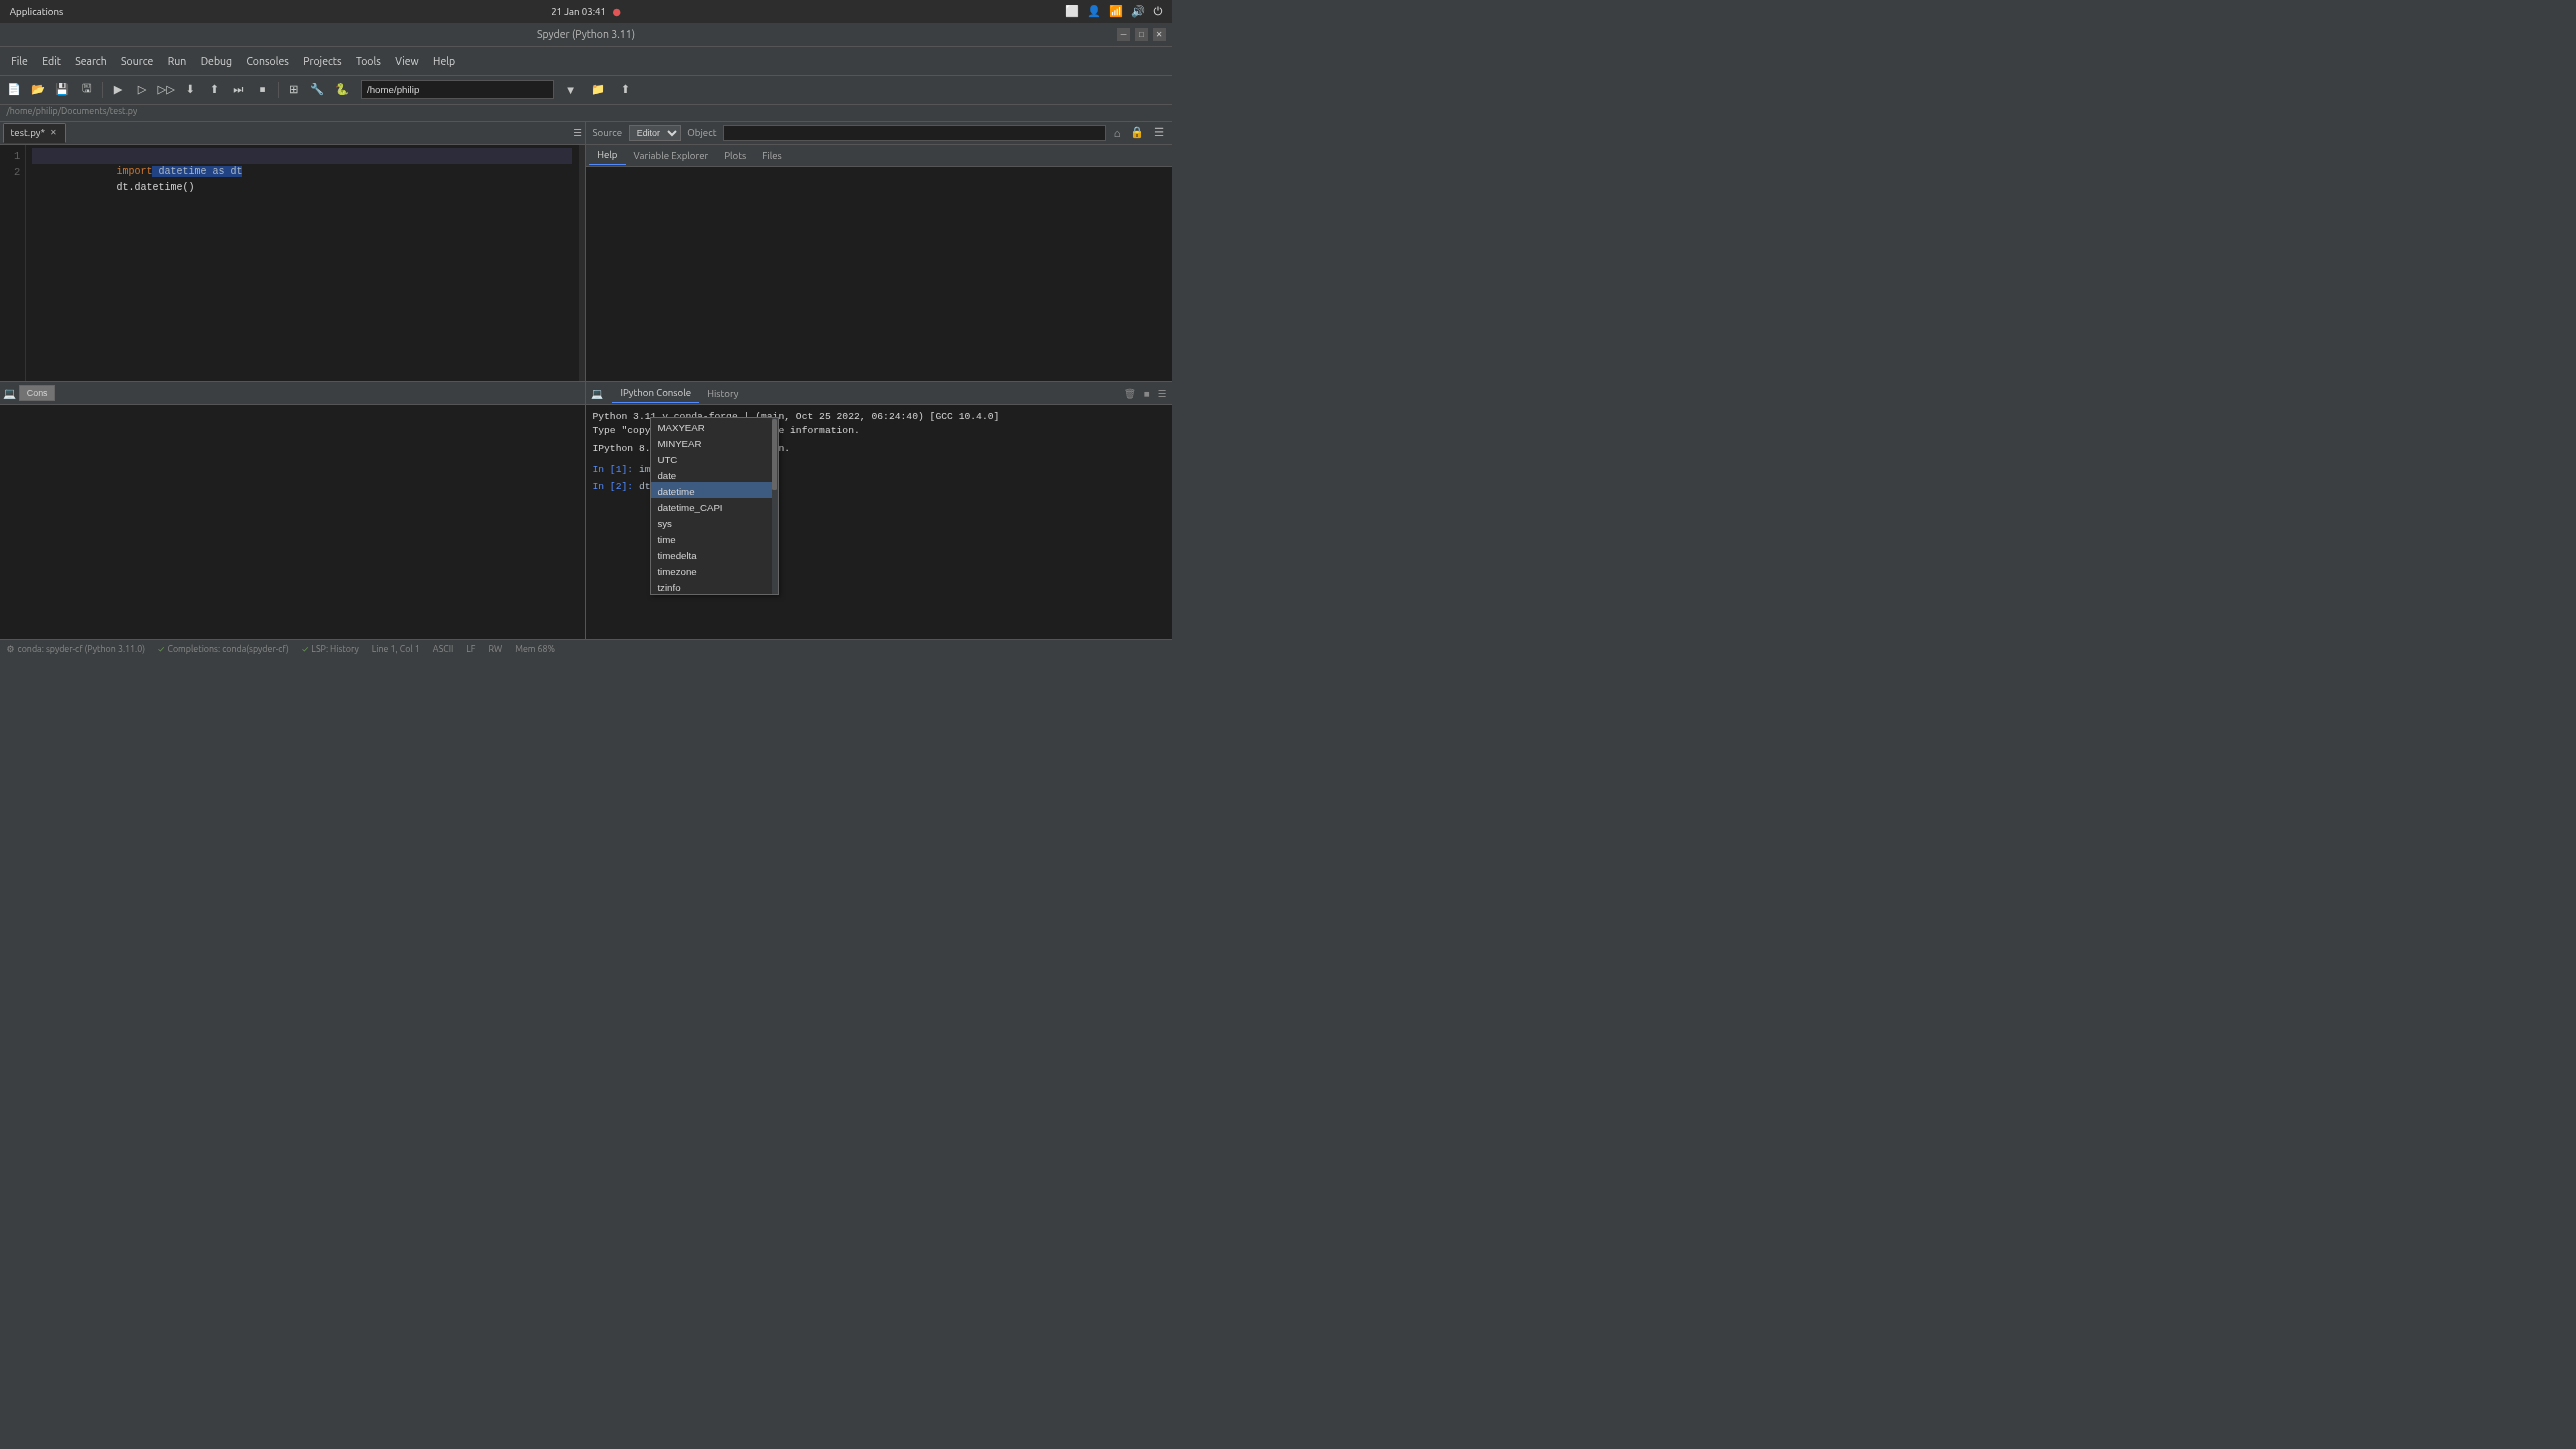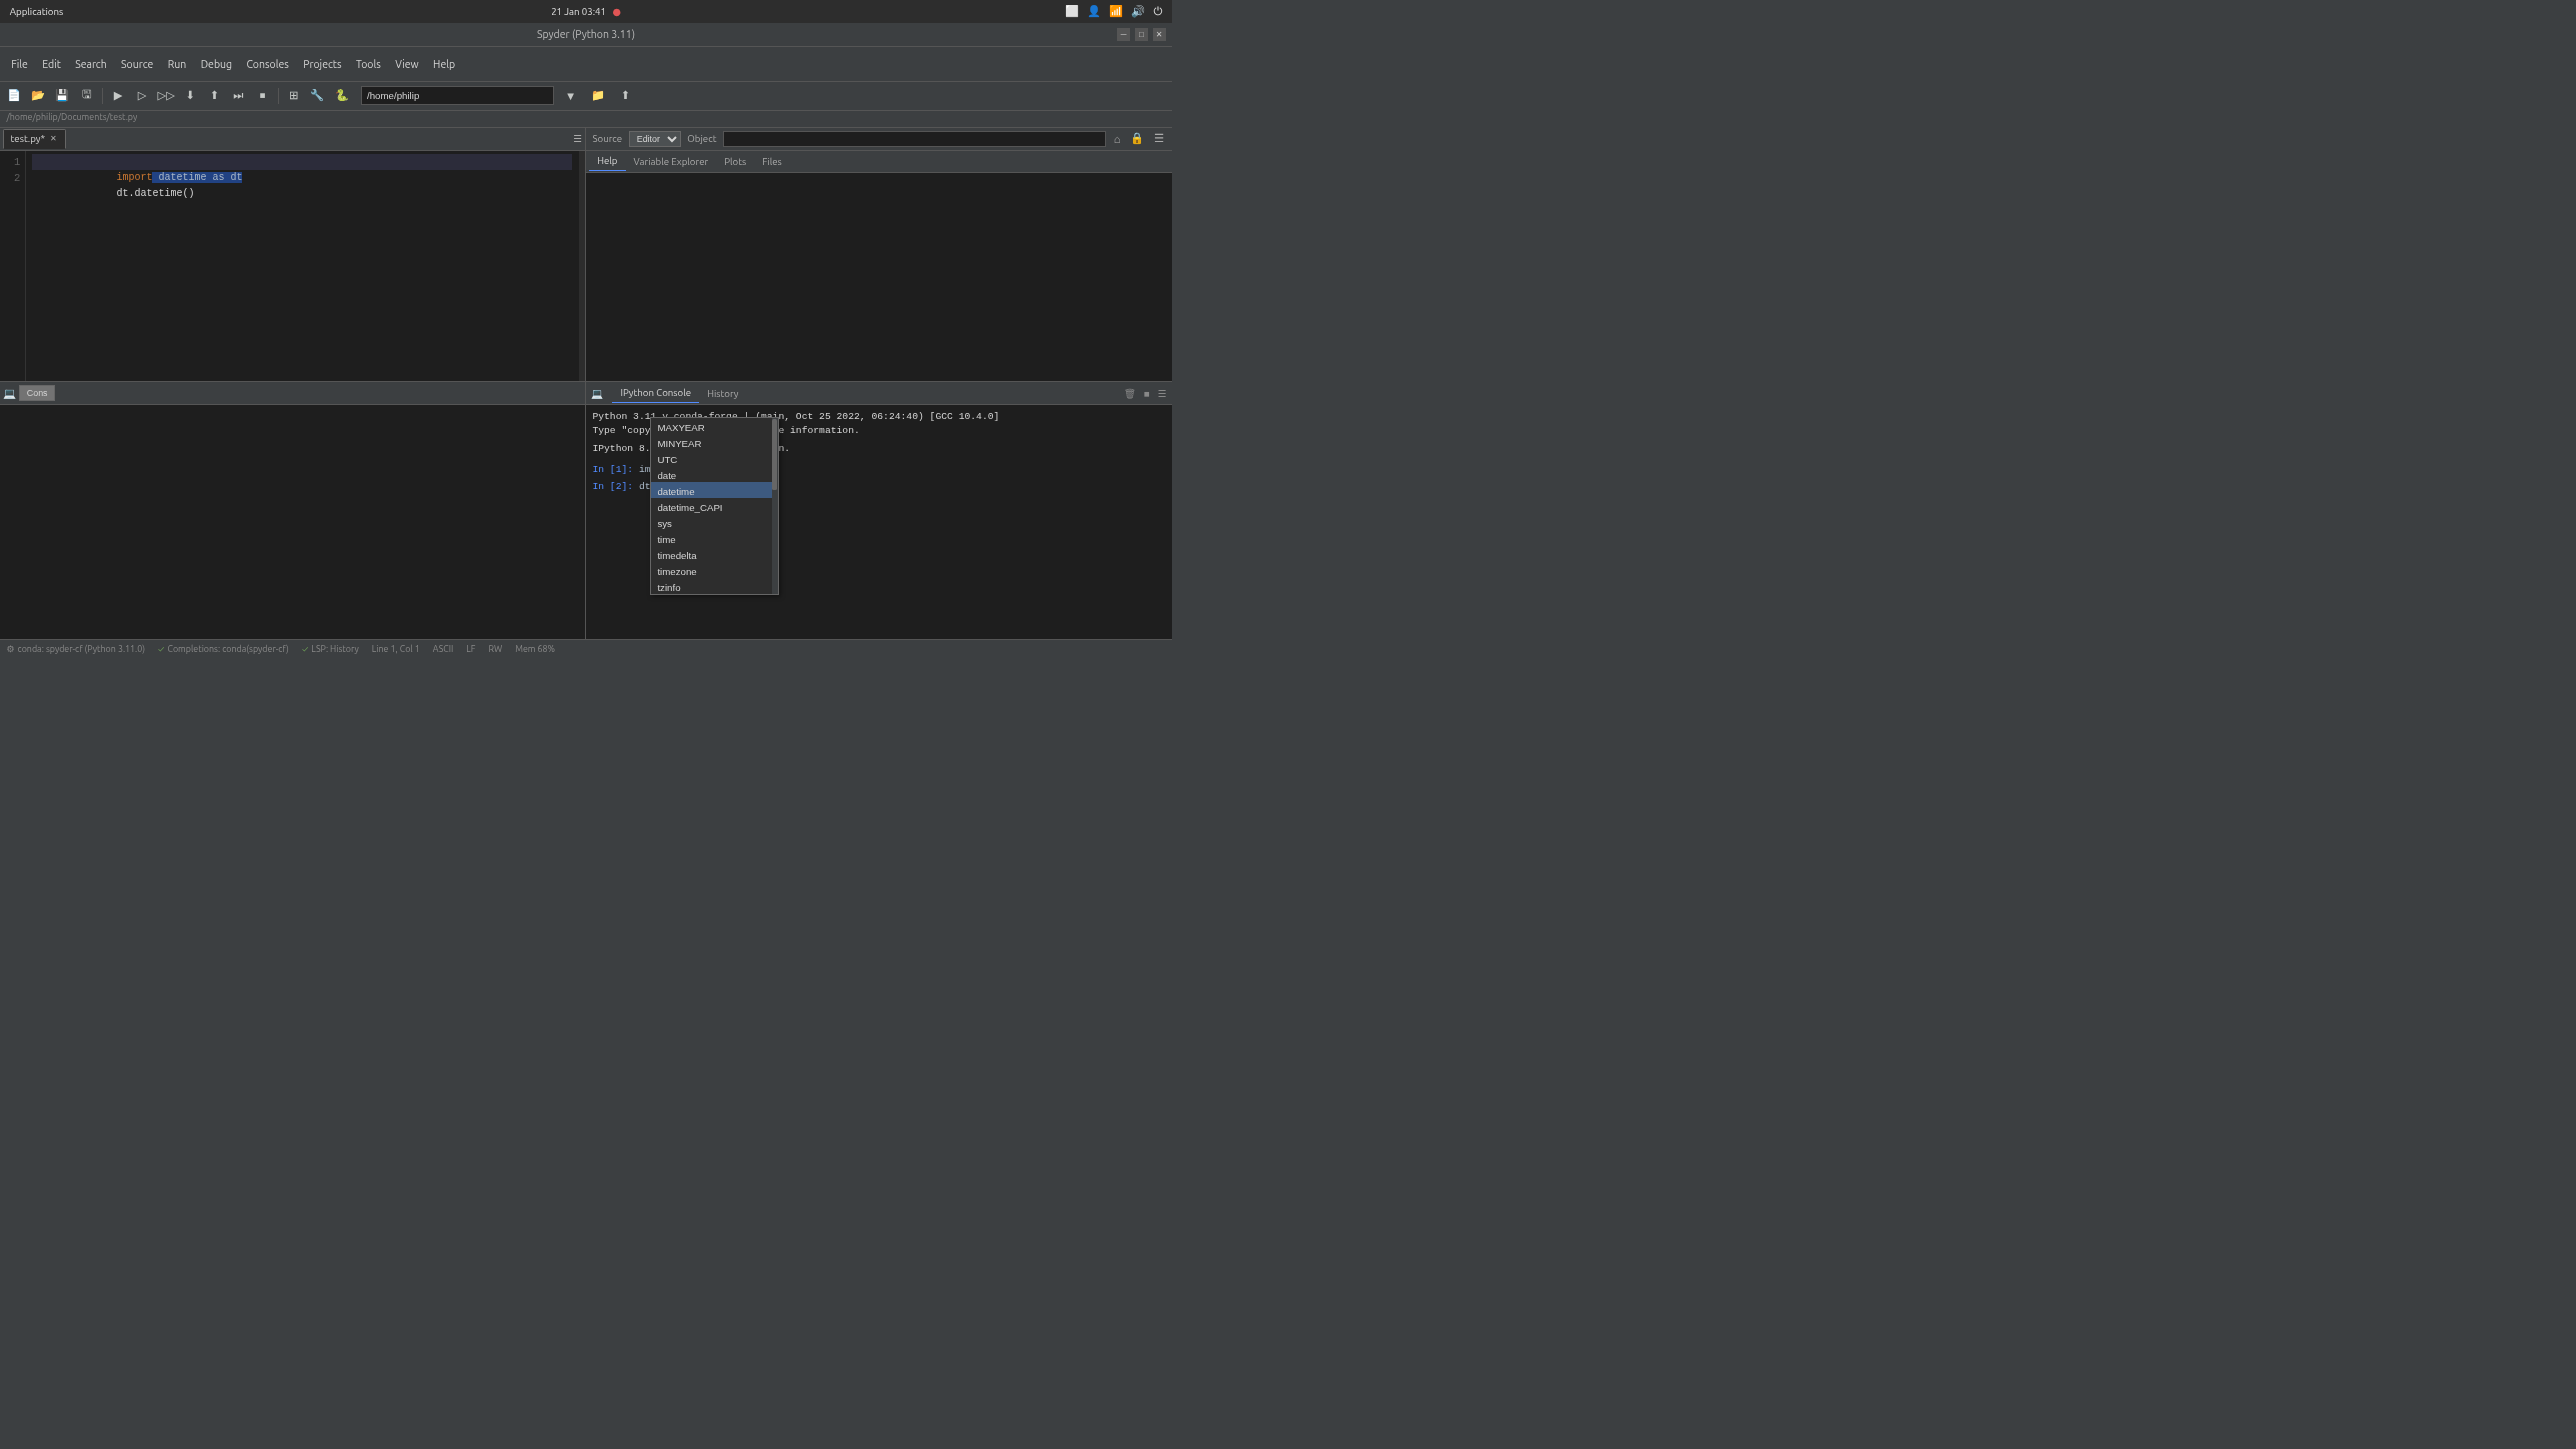--- a/index.html
+++ b/index.html
@@ -63,21 +63,21 @@
       cursor: pointer;
       display: flex;
       align-items: center;
       justify-content: center;
       color: #ccc;
       font-size: 8px;
     }
 
     
     .menu-bar {
-      height: 35px;
+      height: 29px;
       background: #3c3f41;
       display: flex;
       align-items: center;
       padding: 0 4.8px;
       border-bottom: 0.8px solid #555;
       gap: 1.6px;
     }
     .menu-item {
       padding: 1.6px 6.4px;
       color: #d4d4d4;

